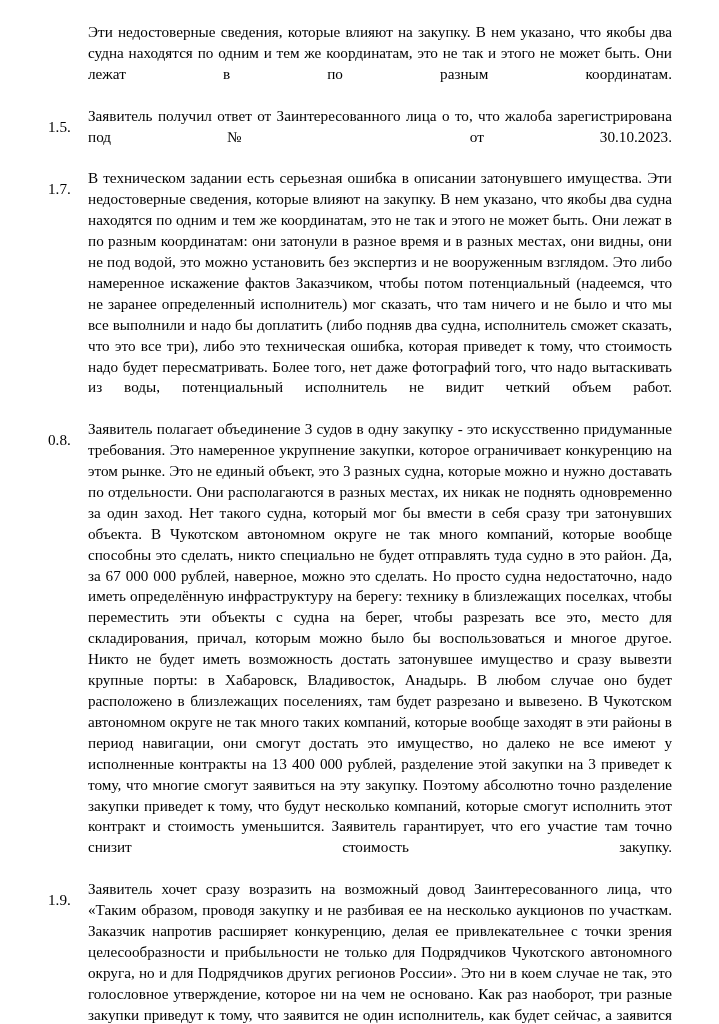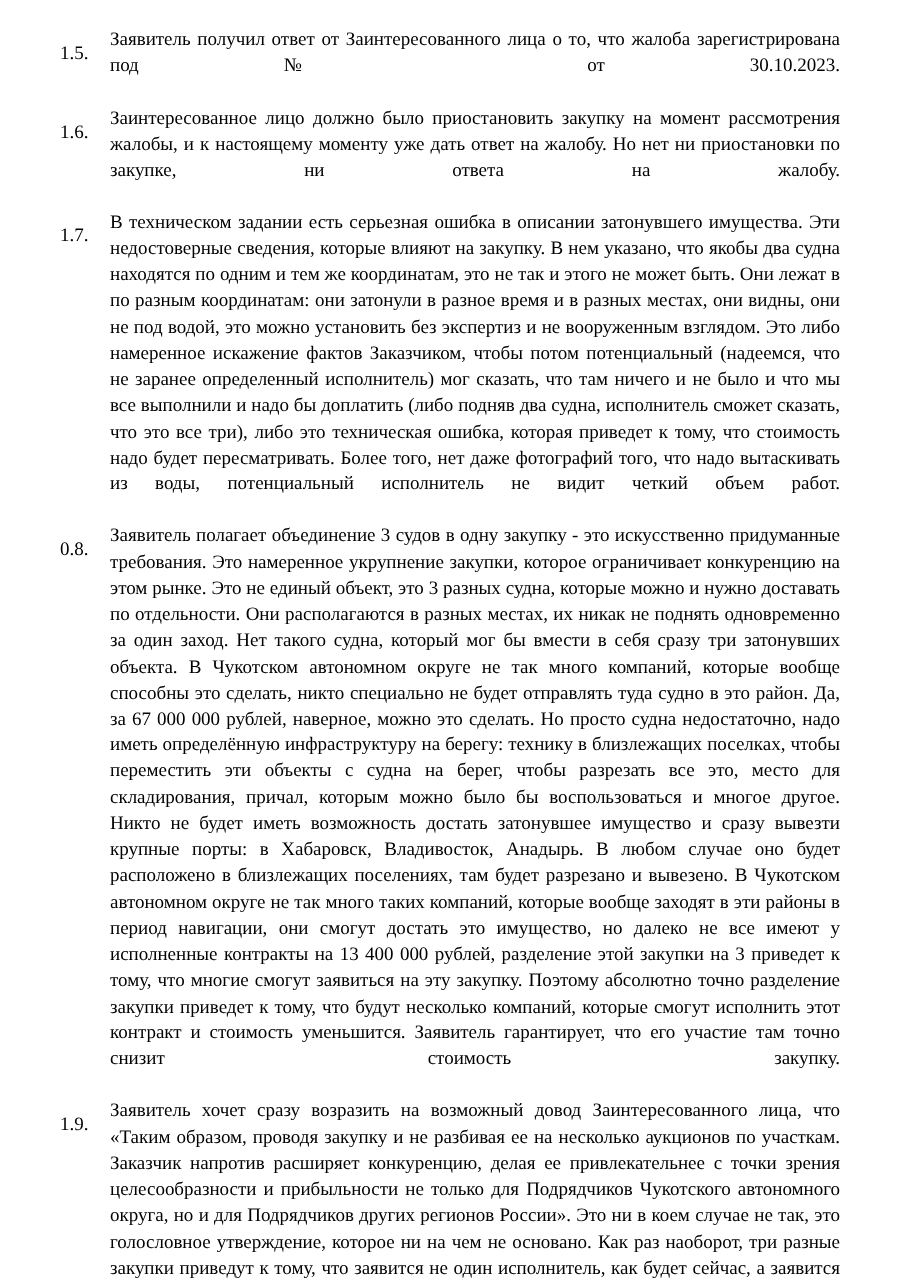--- a/index.html
+++ b/index.html
@@ -63,30 +63,27 @@
     content: "";
     display: inline-block;
     width: 100%;
   }
 </style>
 </head>
 <body>
 
 <div class="page">
 
+  <p class="cont-para">Эти недостоверные сведения, которые влияют на закупку. В нем указано, что якобы два судна находятся по одним и тем же координатам, это не так и этого не может быть. Они лежат в по разным координатам.</p>
 
   <div class="item">
     <span class="num">1.5.</span>
     <span class="body">Заявитель получил ответ от Заинтересованного лица о то, что жалоба зарегистрирована под №  от 30.10.2023.</span>
   </div>
 
-  <div class="item">
-    <span class="num">1.6.</span>
-    <span class="body">Заинтересованное лицо должно было приостановить закупку на момент рассмотрения жалобы, и к настоящему моменту уже дать ответ на жалобу. Но нет ни приостановки по закупке, ни ответа на жалобу.</span>
-  </div>
 
   <div class="item">
     <span class="num">1.7.</span>
     <span class="body">В техническом задании есть серьезная ошибка в описании затонувшего имущества.  Эти недостоверные сведения, которые влияют на закупку. В нем указано, что якобы два судна находятся по одним и тем же координатам, это не так и этого не может быть. Они лежат в по разным координатам: они затонули в разное время и в разных местах, они видны, они не под водой, это можно установить без экспертиз и не вооруженным взглядом. Это либо намеренное искажение фактов Заказчиком, чтобы потом потенциальный (надеемся, что не заранее определенный исполнитель) мог сказать, что там ничего и не было и что мы все выполнили и надо бы доплатить (либо подняв два судна, исполнитель сможет сказать, что это все три), либо это техническая ошибка, которая приведет к тому, что стоимость надо будет пересматривать. Более того, нет даже фотографий того, что надо вытаскивать из воды, потенциальный исполнитель не видит четкий объем работ.</span>
   </div>
 
   <div class="item">
     <span class="num">0.8.</span>
     <span class="body">Заявитель полагает объединение 3 судов в одну закупку - это искусственно придуманные требования. Это намеренное укрупнение закупки, которое ограничивает конкуренцию на этом рынке. Это не единый объект, это 3 разных судна, которые можно и нужно доставать по отдельности. Они располагаются в разных местах, их никак не поднять одновременно за один заход. Нет такого судна, который мог бы вмести в себя сразу три затонувших объекта. В Чукотском автономном округе не так много компаний, которые вообще способны это сделать, никто специально не будет отправлять туда судно в это район. Да, за 67 000 000 рублей, наверное, можно это сделать. Но просто судна недостаточно, надо иметь определённую инфраструктуру на берегу: технику в близлежащих поселках, чтобы переместить эти объекты с судна на берег, чтобы разрезать все это, место для складирования, причал, которым можно было бы воспользоваться и многое другое. Никто не будет иметь возможность достать затонувшее имущество и сразу вывезти крупные порты: в Хабаровск, Владивосток, Анадырь. В любом случае оно будет расположено в близлежащих поселениях, там будет разрезано и вывезено. В Чукотском автономном округе не так много таких компаний, которые вообще заходят в эти районы в период навигации, они смогут достать это имущество, но далеко не все имеют у исполненные контракты на 13 400 000 рублей, разделение этой закупки на 3 приведет к тому, что многие смогут заявиться на эту закупку. Поэтому абсолютно точно разделение закупки приведет к тому, что будут несколько компаний, которые смогут исполнить этот контракт и стоимость уменьшится. Заявитель гарантирует, что его участие там точно снизит стоимость закупку.</span>
   </div>

